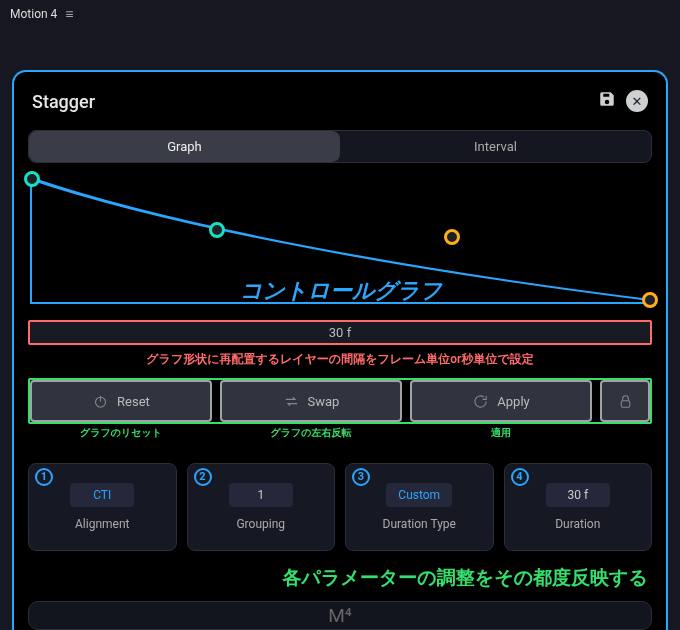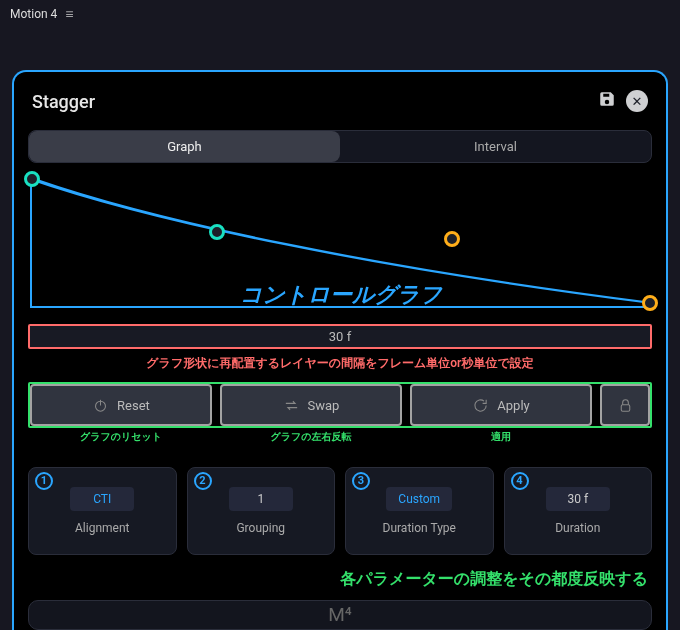--- a/index.html
+++ b/index.html
@@ -128,21 +128,21 @@
   }
   .param-value {
     height: 24px; min-width: 64px; padding: 0 12px;
     background: #24283a; border-radius: 4px;
     display: flex; align-items: center; justify-content: center;
     font-size: 12px; color: #ccc;
   }
   .param-value.accent { color: #2aa6ff; }
   .param-label { font-size: 12px; color: #aaa; }
   .params-note {
-    text-align: right; color: #34e06b; font-size: 16px; font-weight: 700;
+    text-align: right; color: #34e06b; font-size: 19px; font-weight: 700;
     margin-top: 4px; padding-right: 4px;
   }
   .footer-btn {
     height: 36px; margin-top: 0;
     background: #13151e; border: 1px solid #2a2d3a; border-radius: 10px;
     display: flex; align-items: center; justify-content: center;
     font-size: 19px; color: #666;
   }
 </style>
 </head>

